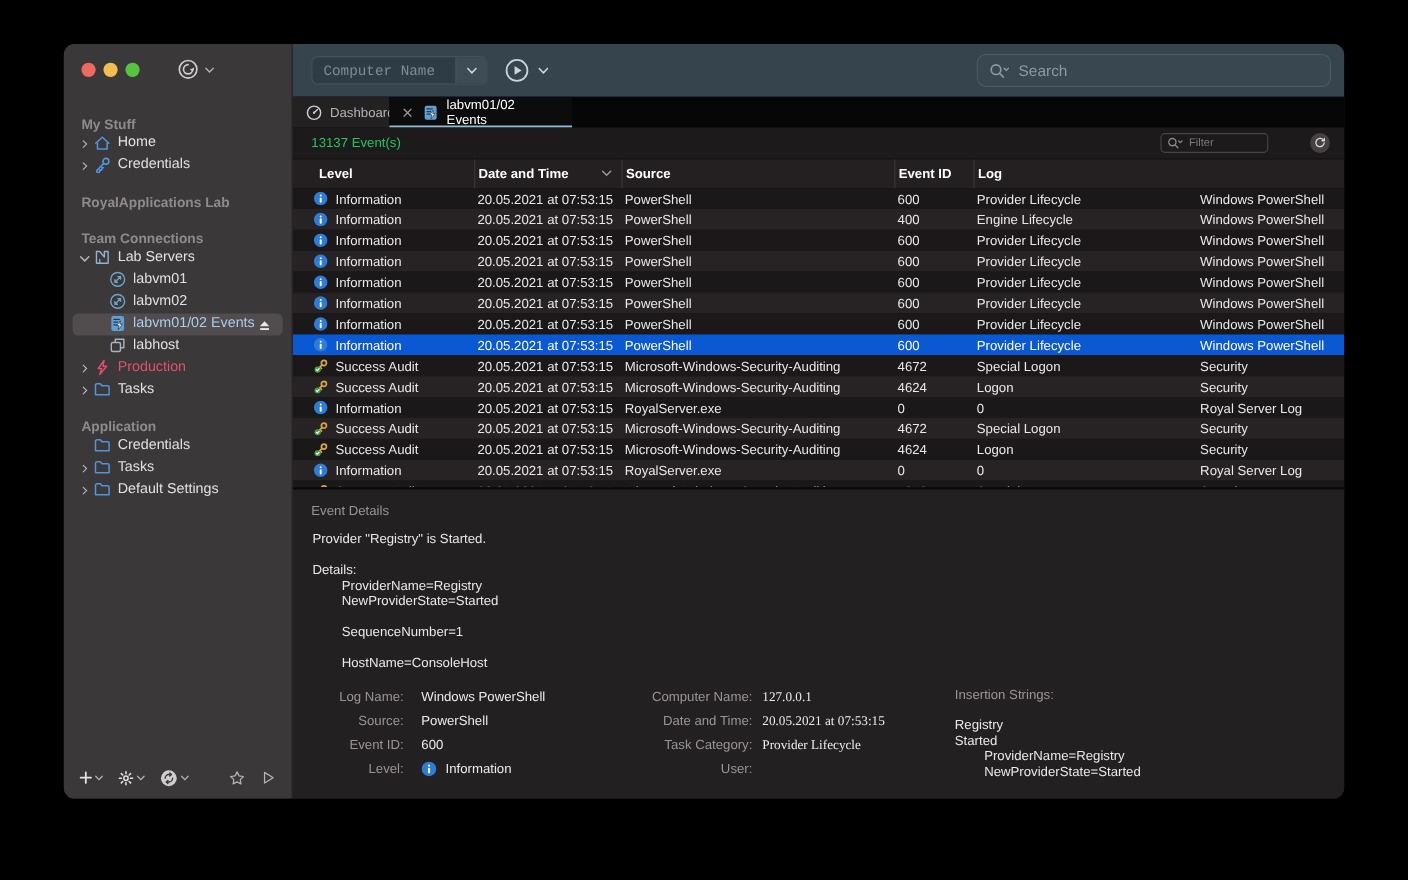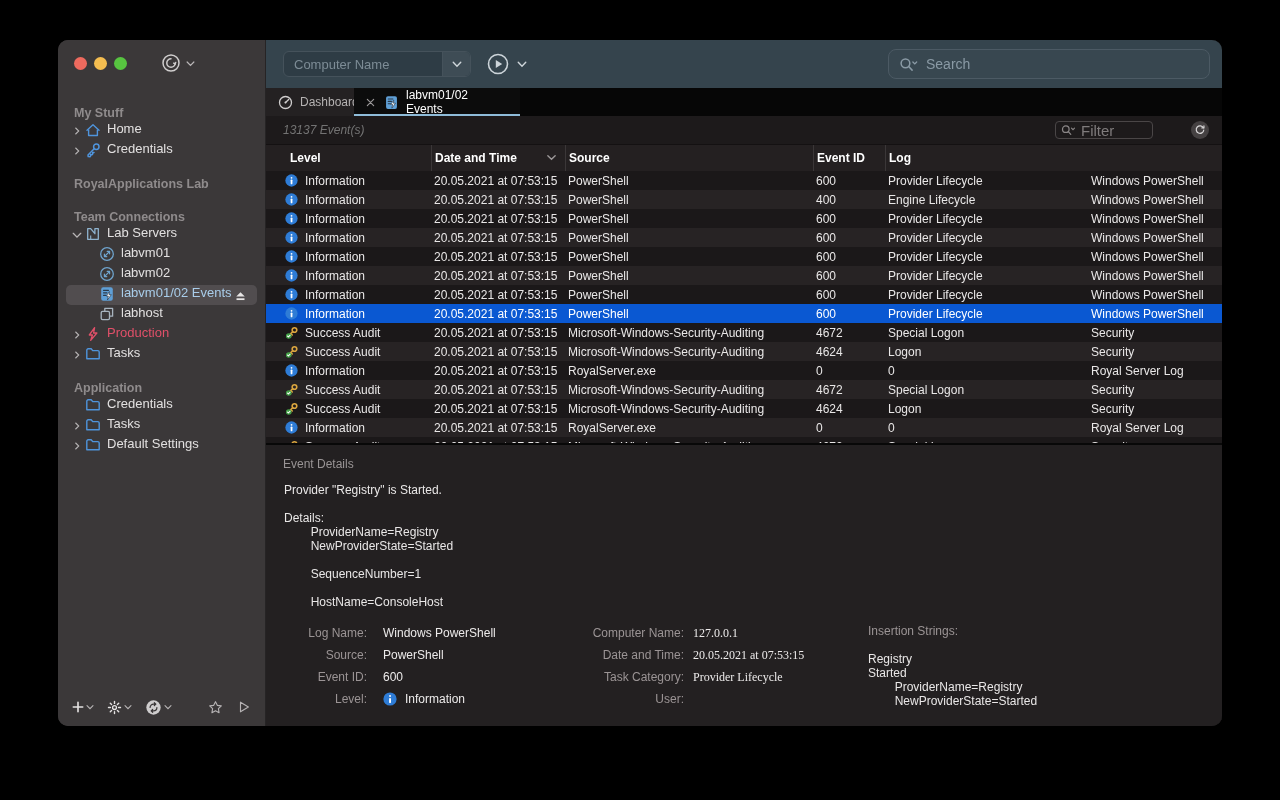--- a/index.html
+++ b/index.html
@@ -21,35 +21,35 @@
   .side-item .ic{width:17px;height:17px;flex:none;display:flex;align-items:center;justify-content:center;margin-right:6px;}
   .side-item .lbl{white-space:nowrap;overflow:hidden;}
   .side-item .trail{margin-left:auto;margin-right:10px;display:flex;align-items:center;}
   .side-bottom{position:absolute;left:14px;right:14px;bottom:8px;height:22px;display:flex;align-items:center;color:#dcdada;}
   .sb-group{display:flex;align-items:center;margin-right:13px;}
   .sb-chev{margin-left:2px;display:flex;}
   .sb-right{margin-left:auto;display:flex;align-items:center;gap:14px;color:#b6b3b4;font-size:16px;}
   
   .main{flex:1;display:flex;flex-direction:column;background:#0d0d0d;min-width:0;}
   .toolbar{height:48px;flex:none;background:#35444d;display:flex;align-items:center;padding:0 12px 0 17px;}
-  .combo{width:188px;height:26px;border-radius:6px;background:#2e3c45;border:1px solid #45525b;display:flex;align-items:center;overflow:hidden;}
+  .combo{width:160px;height:26px;border-radius:6px;background:#2e3c45;border:1px solid #45525b;display:flex;align-items:center;overflow:hidden;font-family:Liberation Mono, monospace;}
   .combo .ph{flex:1;padding-left:10px;font-size:13px;color:#7d8c96;white-space:nowrap;}
   .combo .dd{width:28px;height:100%;background:#3e4c55;display:flex;align-items:center;justify-content:center;border-left:1px solid #45525b;}
   .play-group{display:flex;align-items:center;margin-left:16px;}
   .search{margin-left:auto;width:322px;height:30px;border-radius:8px;border:1px solid #4c5a64;background:rgba(255,255,255,.02);display:flex;align-items:center;padding:0 10px;}
   .search .ph{margin-left:8px;font-size:14px;color:#8a9aa5;}
   .tabbar{height:28px;flex:none;background:#060606;display:flex;align-items:stretch;}
   .tab{display:flex;align-items:center;font-size:12px;padding:0 12px;gap:7px;}
   .tab.inactive{background:#242122;color:#b5b2b2;width:88px;}
   .tab.active{background:#0c0c0c;color:#fff;width:166px;box-shadow:inset 0 -2px 0 #8fbcd9;}
   .tab .close{color:#9a9798;font-size:13px;line-height:1;margin-right:2px;}
   .eventsbar{height:29px;flex:none;background:#1d1a1b;display:flex;align-items:center;padding:0 12px 0 17px;border-bottom:1px solid #141112;}
-  .eventsbar .count{font-size:12px;color:#737373;font-style:italic;}
+  .eventsbar .count{font-size:12px;color:#22c55e;}
   .filter{margin-left:auto;width:98px;height:18px;border:1px solid #4a4647;border-radius:4px;display:flex;align-items:center;padding:0 5px;color:#7f7b7c;}
-  .filter .ph{margin-left:4px;font-size:15px;}
+  .filter .ph{margin-left:4px;font-size:10px;}
   .refresh-btn{width:18px;height:18px;border-radius:50%;background:#454142;margin-left:38px;margin-right:1px;display:flex;align-items:center;justify-content:center;}
   .thead{height:26px;flex:none;background:#242021;display:grid;grid-template-columns:165px 134px 248px 72px 203px 1fr;align-items:center;font-size:12px;font-weight:700;color:#fff;}
   .th{position:relative;height:100%;display:flex;align-items:center;padding-left:3px;border-left:1px solid #3b3738;}
   .th.first{border-left:none;padding-left:24px;}
   .th .sort{position:absolute;right:8px;top:7px;}
   .rows{height:272px;flex:none;overflow:hidden;}
   .row{height:19px;display:grid;grid-template-columns:165px 134px 248px 72px 203px 1fr;align-items:center;font-size:12px;color:#e9e7e7;white-space:nowrap;}
   .row.odd{background:#1b1819;}
   .row.even{background:#272324;}
   .row.selected{background:#0a58d2;color:#fff;}

